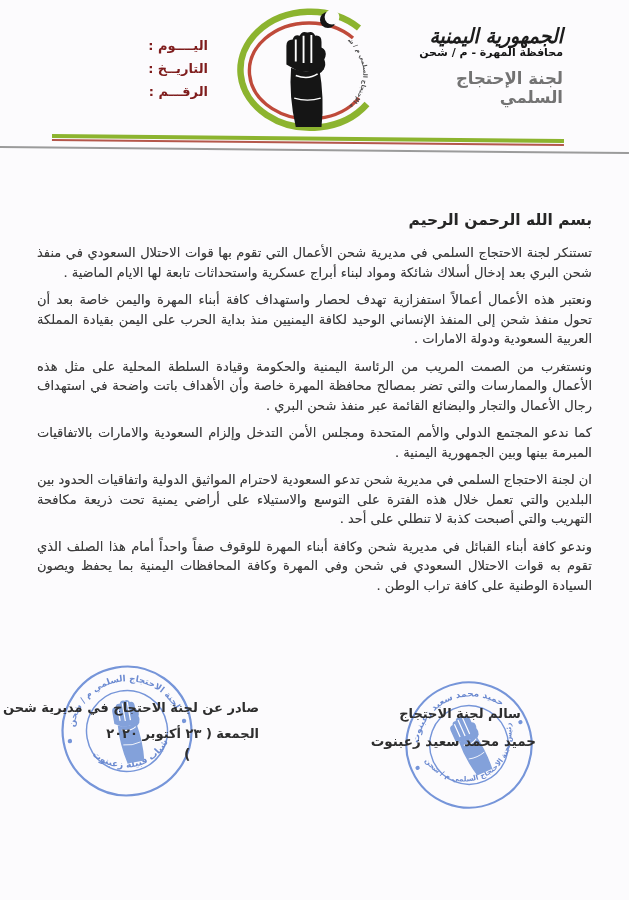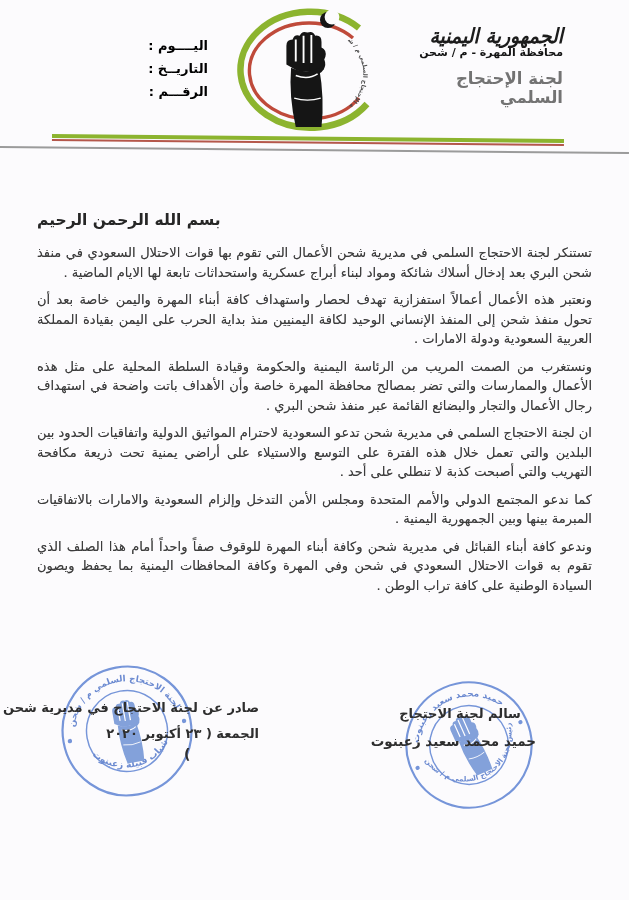--- a/index.html
+++ b/index.html
@@ -12,30 +12,30 @@
   
   .header-right{position:absolute;top:24px;right:66px;width:148px;text-align:right;}
   .calligraphy{
     font-family:"DejaVu Serif","Liberation Serif",serif;
     font-weight:bold;font-style:italic;font-size:19px;color:#1c1c1c;
     letter-spacing:-1px;transform:scaleY(1.08);
   }
   .gov-line{font-size:11px;font-weight:bold;color:#141414;}
   .committee-name{font-size:16.5px;font-weight:bold;color:#737373;margin-top:10px;}
   .header-left{position:absolute;top:38px;left:84px;width:124px;text-align:right;}
-  .header-left .label{font-size:13px;font-weight:bold;color:#000000;margin-bottom:8px;white-space:nowrap;}
+  .header-left .label{font-size:13px;font-weight:bold;color:#7f1d1d;margin-bottom:8px;white-space:nowrap;}
   .logo{position:absolute;top:4px;left:224px;width:162px;height:146px;}
   
   .sep-color{position:absolute;top:134px;left:52px;width:512px;transform:rotate(0.55deg);transform-origin:left center;}
   .sep-green{height:3.5px;background:#8cb42f;}
   .sep-red{height:2px;background:#b4574b;margin-top:1px;}
   .sep-gray{position:absolute;top:146px;left:0;width:629px;height:1.5px;background:#9b9b9b;transform:rotate(0.55deg);transform-origin:left center;}
   
   .body-block{position:absolute;top:211px;right:37px;left:37px;}
-  .basmala{text-align:left;font-weight:bold;font-size:15.5px;color:#262626;margin:0 0 14px 0;}
+  .basmala{text-align:right;font-weight:bold;font-size:15.5px;color:#262626;margin:0 0 14px 0;}
   .para{
     font-size:13px;line-height:19.5px;text-align:justify;
     color:#3c3c3c;margin:0 0 8px 0;
     text-shadow:0 0 .5px rgba(70,70,70,.55);
   }
   
   .stamp{position:absolute;opacity:.83;}
   .stamp-left{left:58px;top:662px;width:138px;height:138px;transform:rotate(-10deg);}
   .stamp-right{left:402px;top:678px;width:134px;height:134px;transform:rotate(-24deg);}
   .st-ring{fill:none;stroke:#5b81d2;stroke-width:2.4;}
@@ -98,22 +98,22 @@
     <div class="sep-green"></div>
     <div class="sep-red"></div>
   </div>
   <div class="sep-gray"></div>
 
   <div class="body-block">
     <div class="basmala">بسم الله الرحمن الرحيم</div>
     <p class="para">تستنكر لجنة الاحتجاج السلمي في مديرية شحن الأعمال التي تقوم بها قوات الاحتلال السعودي في منفذ شحن البري بعد إدخال أسلاك شائكة ومواد لبناء أبراج عسكرية واستحداثات تابعة لها الايام الماضية .</p>
     <p class="para">ونعتبر هذه الأعمال أعمالاً استفزازية تهدف لحصار واستهداف كافة أبناء المهرة واليمن خاصة بعد أن تحول منفذ شحن إلى المنفذ الإنساني الوحيد لكافة اليمنيين منذ بداية الحرب على اليمن بقيادة المملكة العربية السعودية ودولة الامارات .</p>
     <p class="para">ونستغرب من الصمت المريب من الرئاسة اليمنية والحكومة وقيادة السلطة المحلية على مثل هذه الأعمال والممارسات والتي تضر بمصالح محافظة المهرة خاصة وأن الأهداف باتت واضحة في استهداف رجال الأعمال والتجار والبضائع القائمة عبر منفذ شحن البري .</p>
+    <p class="para">كما ندعو المجتمع الدولي والأمم المتحدة ومجلس الأمن التدخل وإلزام السعودية والامارات بالاتفاقيات المبرمة بينها وبين الجمهورية اليمنية .</p>
     <p class="para">ان لجنة الاحتجاج السلمي في مديرية شحن تدعو السعودية لاحترام المواثيق الدولية واتفاقيات الحدود بين البلدين والتي تعمل خلال هذه الفترة على التوسع والاستيلاء على أراضي يمنية تحت ذريعة مكافحة التهريب والتي أصبحت كذبة لا تنطلي على أحد .</p>
-    <p class="para">كما ندعو المجتمع الدولي والأمم المتحدة ومجلس الأمن التدخل وإلزام السعودية والامارات بالاتفاقيات المبرمة بينها وبين الجمهورية اليمنية .</p>
     <p class="para">وندعو كافة أبناء القبائل في مديرية شحن وكافة أبناء المهرة للوقوف صفاً واحداً أمام هذا الصلف الذي تقوم به قوات الاحتلال السعودي في شحن وفي المهرة وكافة المحافظات اليمنية بما يحفظ ويصون السيادة الوطنية على كافة تراب الوطن .</p>
   </div>
 
   <svg class="stamp stamp-left" viewBox="0 0 150 150">
     <circle cx="75" cy="75" r="70" class="st-ring"></circle>
     <circle cx="75" cy="75" r="44" class="st-ring thin"></circle>
     <path id="stL-top" d="M 16,80 A 59,59 0 1 1 134,80" fill="none"></path>
     <path id="stL-bot" d="M 23,72 A 53,53 0 0 0 127,72" fill="none"></path>
     <text class="st-text" font-size="9.5">
       <textPath href="#stL-top" startOffset="50%" text-anchor="middle">لجنة الاحتجاج السلمي م / شحن</textPath>

